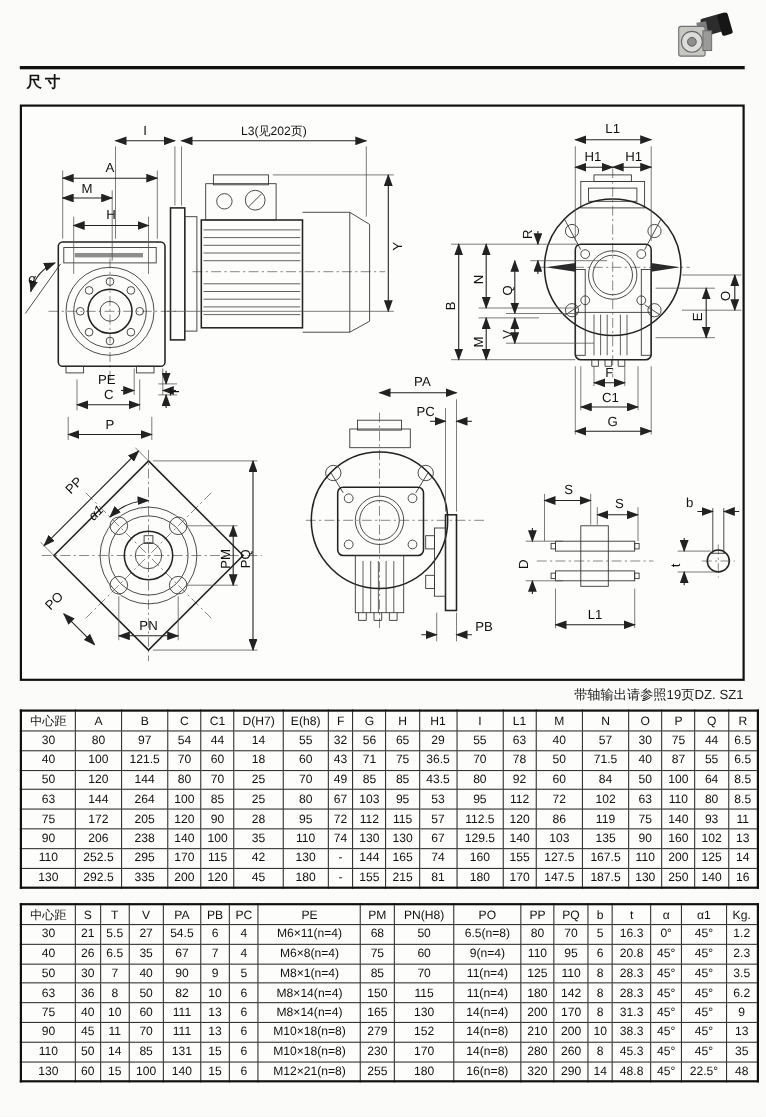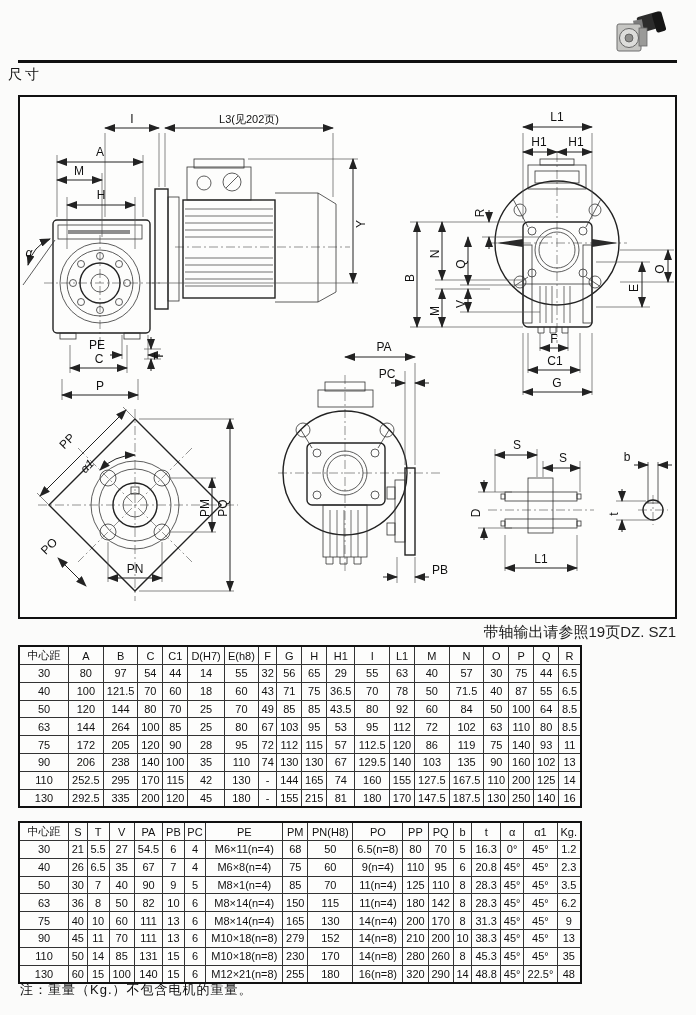--- a/index.html
+++ b/index.html
@@ -1,23 +1,23 @@
 <!DOCTYPE html>
 <html><head>
 <meta charset="utf-8">
 <style>
   html,body{margin:0;padding:0;}
   body{background:#e8e8e8;font-family:"Liberation Sans",sans-serif;}
   .page{position:relative;width:696px;height:1015px;margin:0 auto;background:#fbfbfa;color:#111;overflow:hidden;}
   .toprule{position:absolute;left:18px;top:60px;width:659px;height:3px;background:#111;}
-  .title{position:absolute;left:8px;top:66px;font-size:14px;font-weight:normal;letter-spacing:3px;}
+  .title{position:absolute;left:24px;top:66px;font-size:14px;font-weight:bold;letter-spacing:3px;}
   .logo{position:absolute;left:610px;top:8px;width:58px;height:54px;}
   .frame{position:absolute;left:18px;top:95px;width:655px;height:520px;border:2px solid #111;background:#fdfdfc;}
-  .refnote{position:absolute;left:18px;top:623px;width:658px;text-align:right;font-size:15px;color:#222;}
-  .dimtable{position:absolute;left:18px;border-collapse:collapse;width:564px;table-layout:auto;background:#fdfdfc;}
+  .refnote{position:absolute;left:18px;top:623px;width:658px;text-align:right;font-size:12px;color:#222;}
+  .dimtable{position:absolute;left:18px;border-collapse:collapse;width:672px;table-layout:auto;background:#fdfdfc;}
   .dimtable.t1{top:645px;}
   .dimtable.t2{top:821px;}
   .dimtable{border:2px solid #111;}
   .dimtable th,.dimtable td{border:1px solid #333;font-size:11px;font-weight:normal;text-align:center;padding:1px 2px;height:14.8px;white-space:nowrap;}
   .dimtable th:first-child,.dimtable td:first-child{width:44px;}
   .footnote{position:absolute;left:20px;top:981px;font-size:13px;letter-spacing:1px;}
   
   svg text{font-family:"Liberation Sans",sans-serif;font-size:12px;fill:#111;}
   svg text.sm{font-size:11px;}
   .lab{text-anchor:middle;}
@@ -742,14 +742,13 @@
           <td>290</td>
           <td>14</td>
           <td>48.8</td>
           <td>45°</td>
           <td>22.5°</td>
           <td>48</td>
         </tr>
       </tbody>
     </table>
 
-  <div class="footnote">注：重量（Kg.）不包含电机的重量。</div>
 </div>
 
 </body></html>

